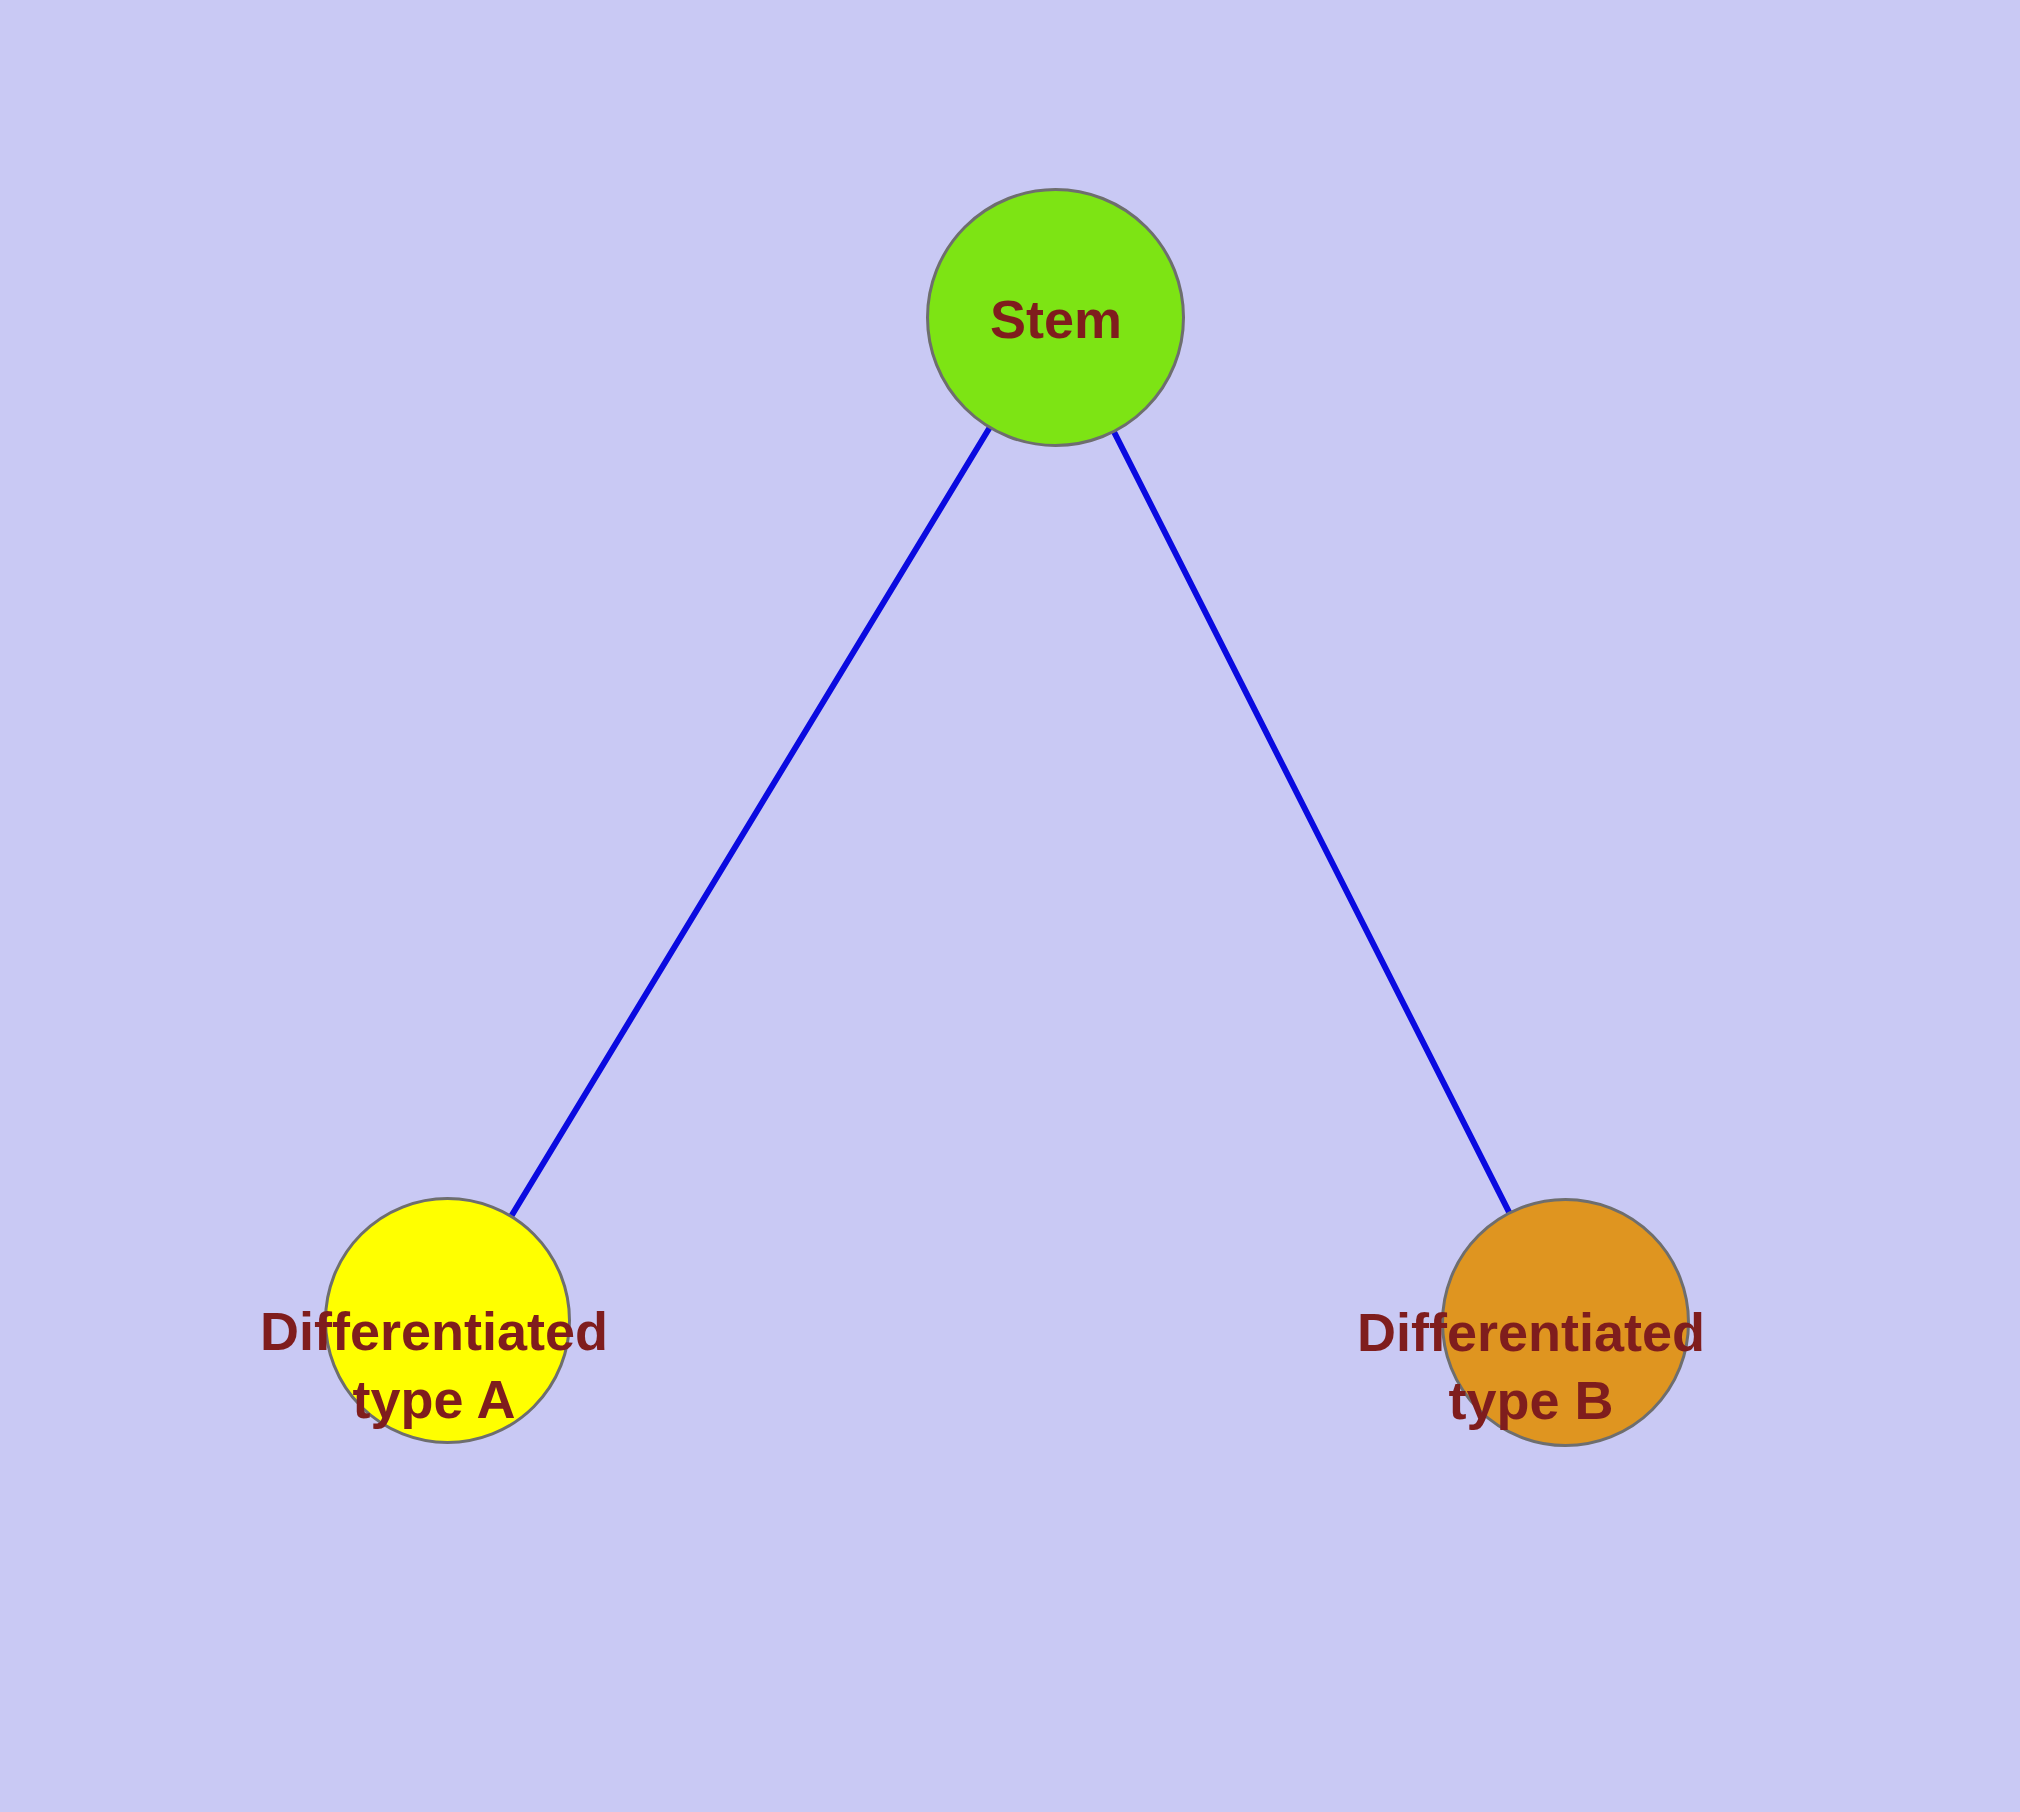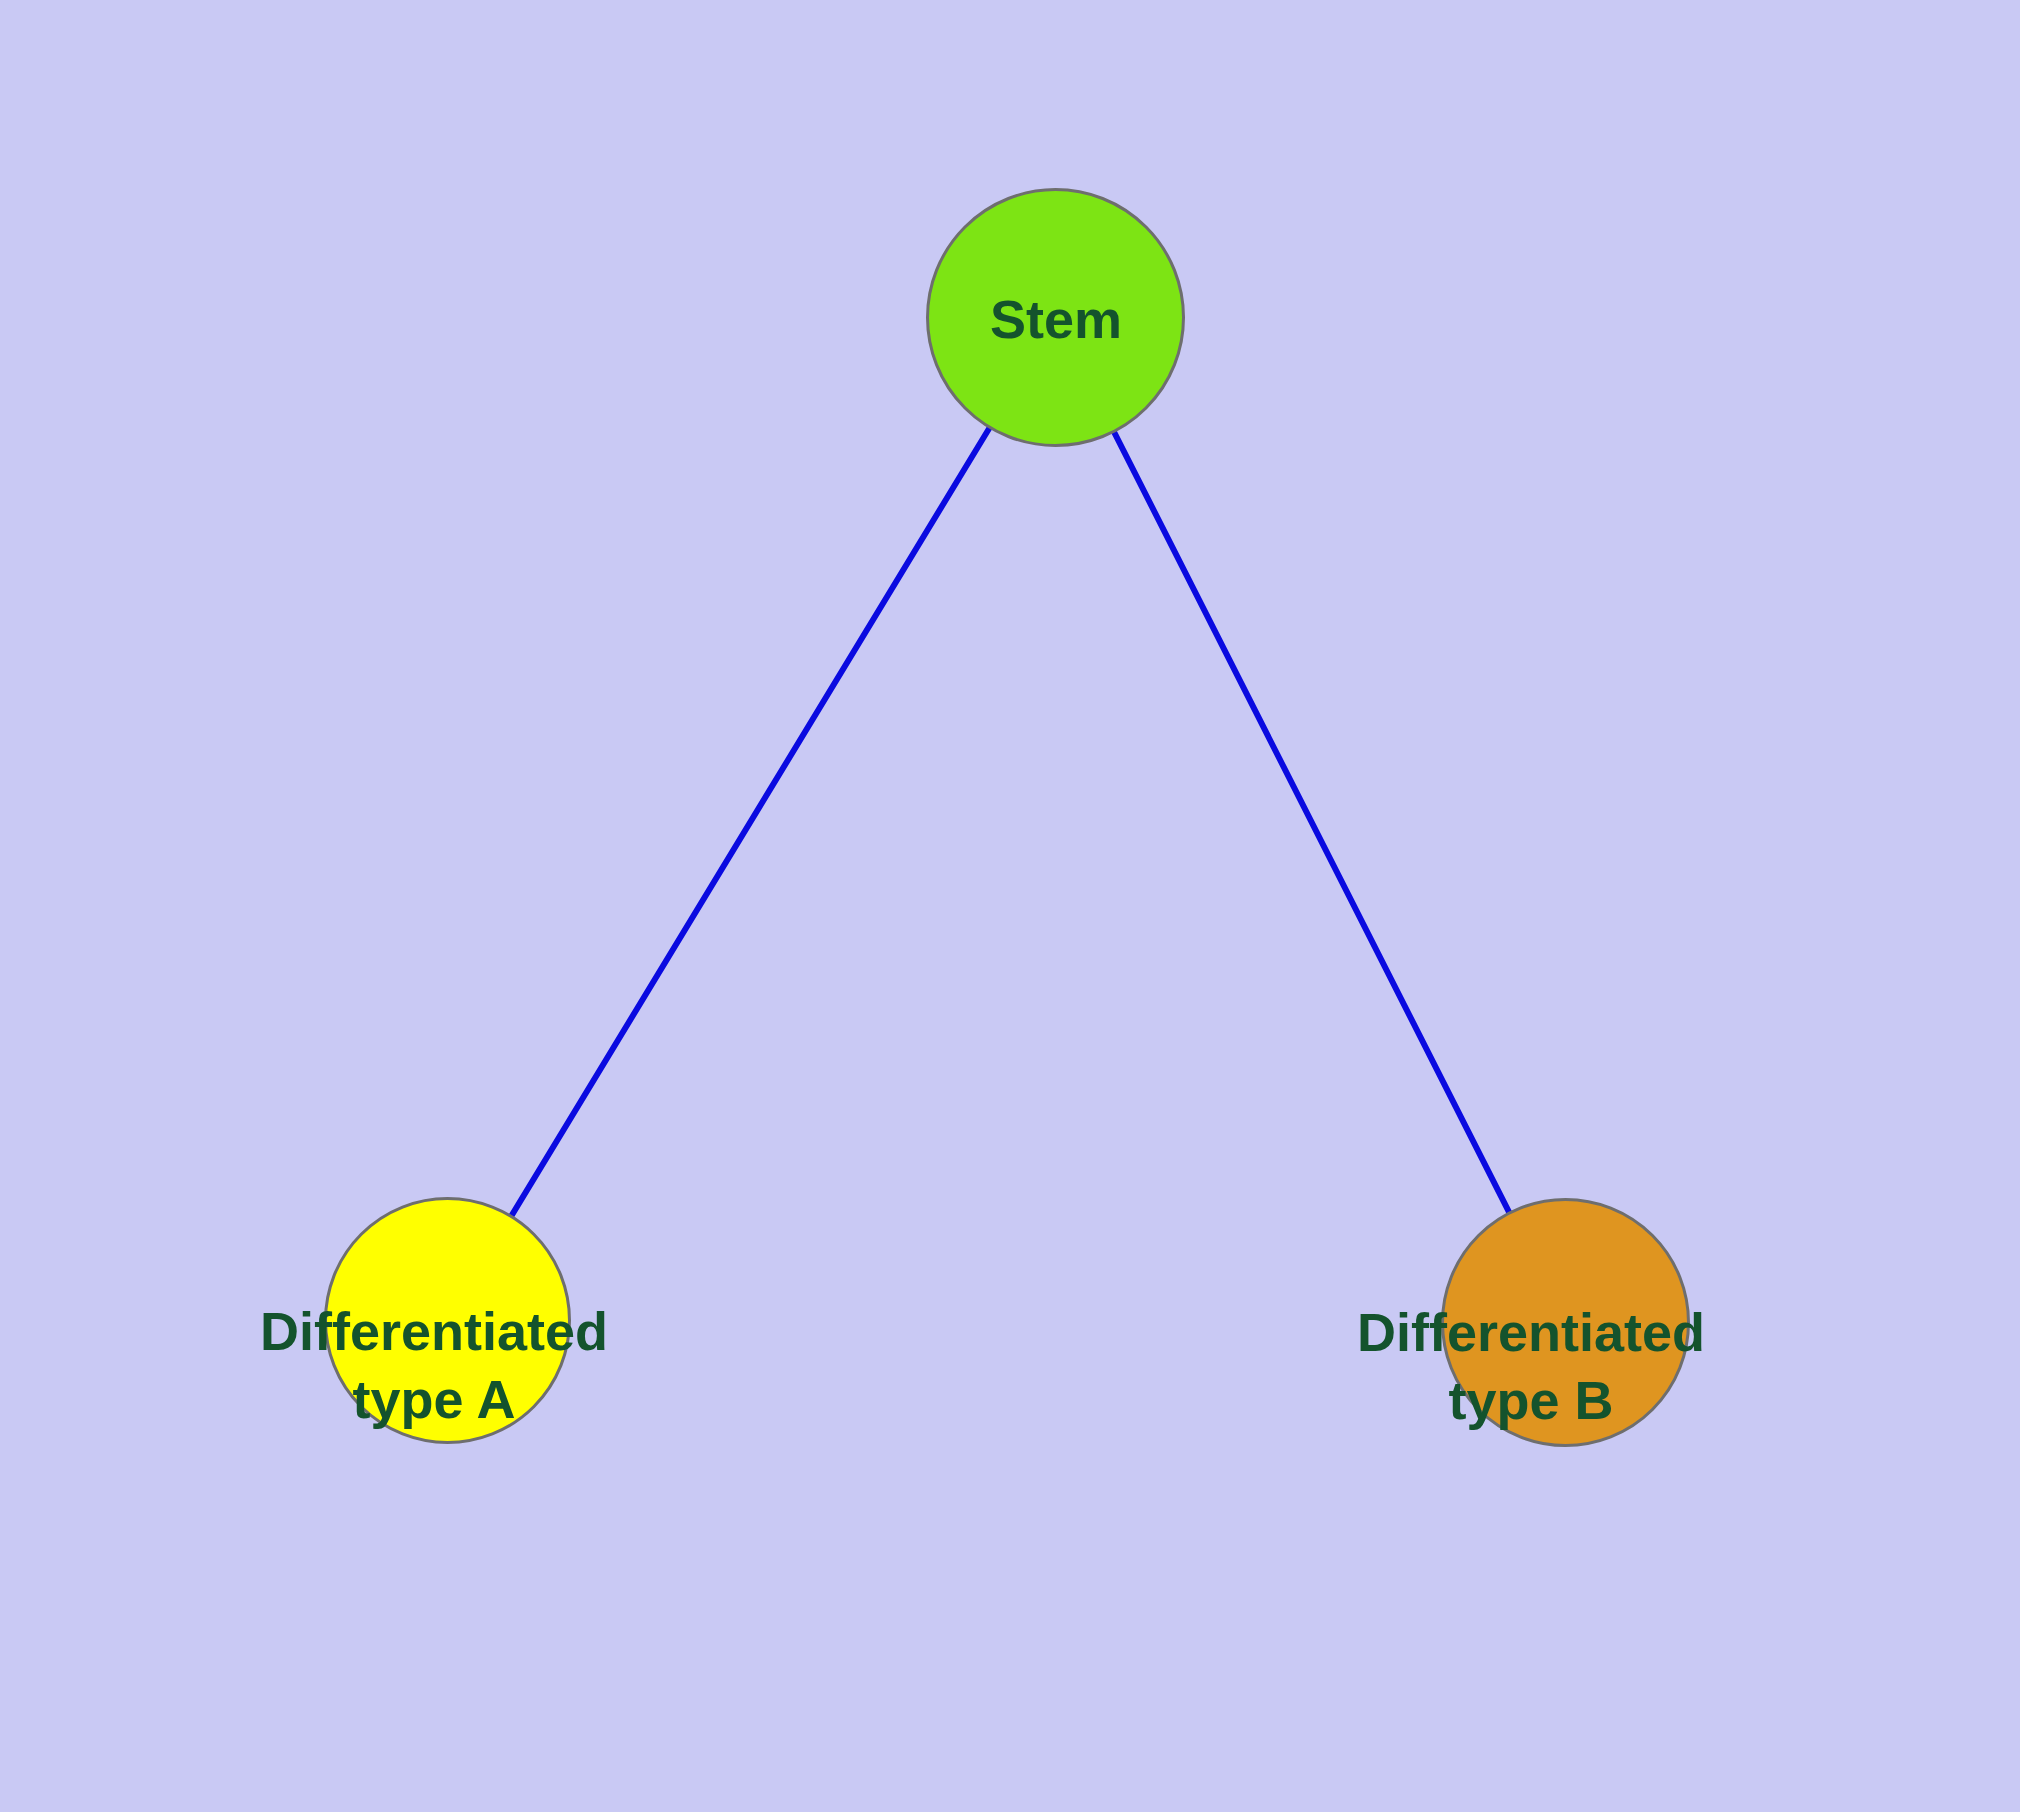--- a/index.html
+++ b/index.html
@@ -42,21 +42,21 @@
     font-size: 54px;
     line-height: 1.25;
   }
   .label-stem { left: 1056px; top: 320px; }
   .label-a    { left: 434px;  top: 1365px; }
   .label-b    { left: 1531px; top: 1366px; }
 </style>
 </head>
 <body>
 
-<div class="canvas" style="background: rgb(201, 201, 244); color: #14532d;">
+<div class="canvas" style="background: rgb(201, 201, 244); color: #7f1d1d;">
 
   <svg class="edges" viewBox="0 0 2384 2138" aria-hidden="true">
     <line x1="1246" y1="375" x2="527" y2="1560" style="stroke: rgb(10, 10, 224);"></line>
     <line x1="1246" y1="375" x2="1847" y2="1562" style="stroke: rgb(10, 10, 224);"></line>
   </svg>
 
   <div class="node node-stem" style="background: rgb(125, 228, 20); border-color: rgb(110, 110, 110);"></div>
 
   <div class="node node-a" style="background: rgb(255, 255, 0); border-color: rgb(110, 110, 110);"></div>
 

